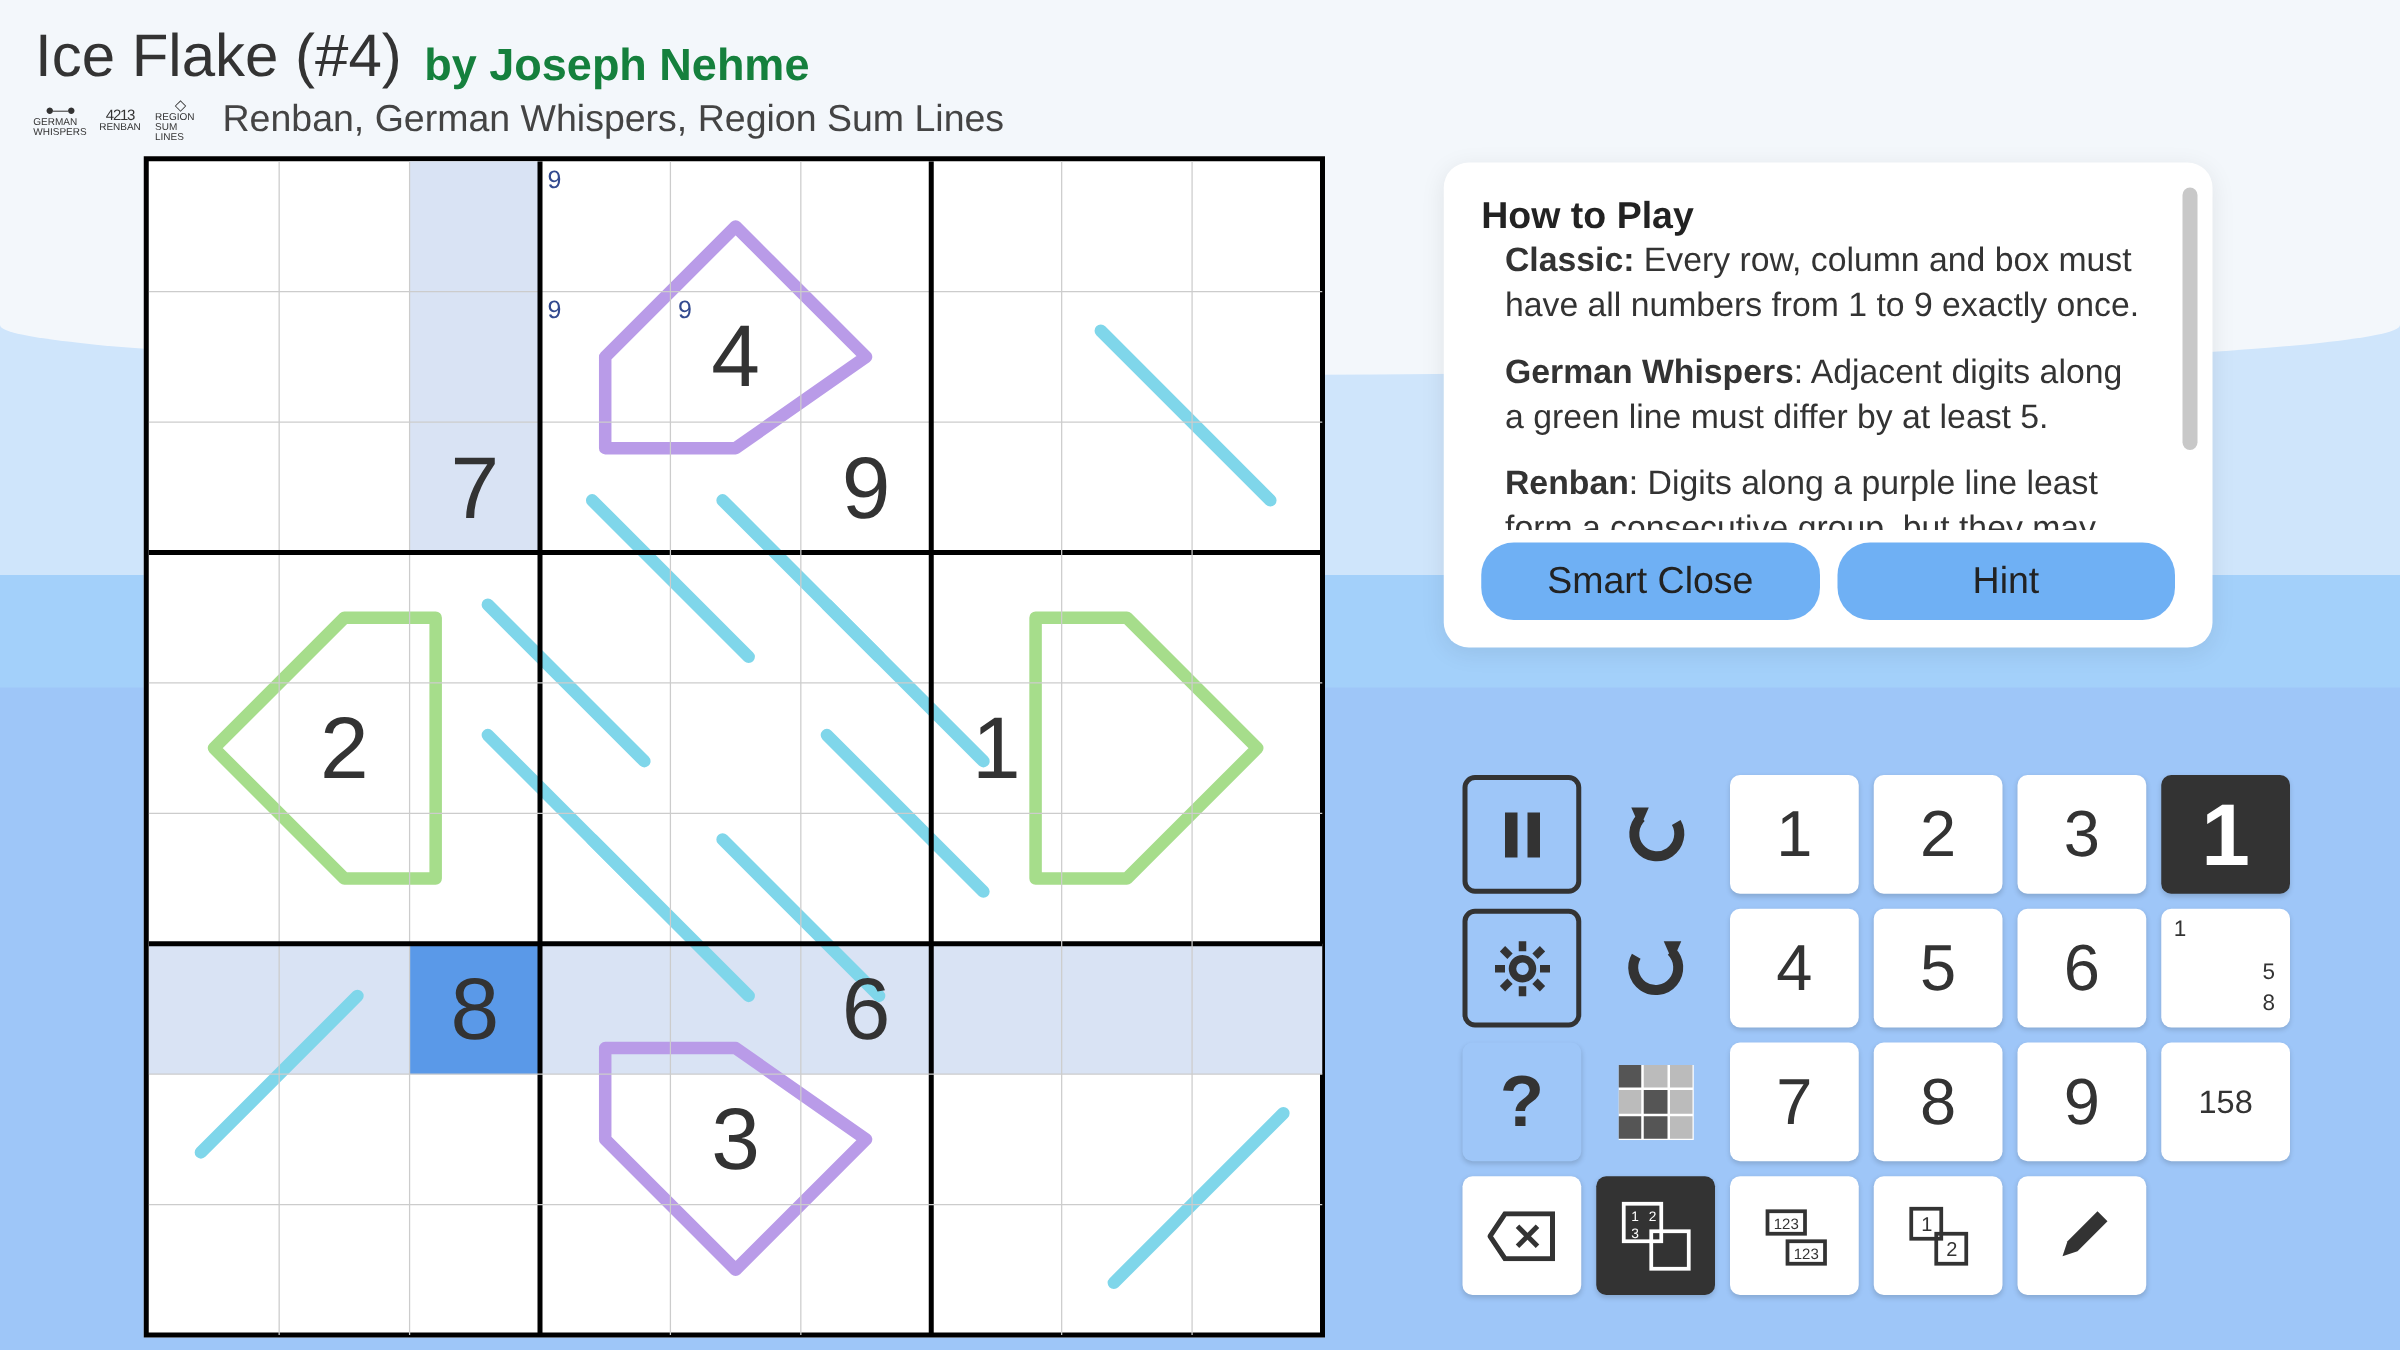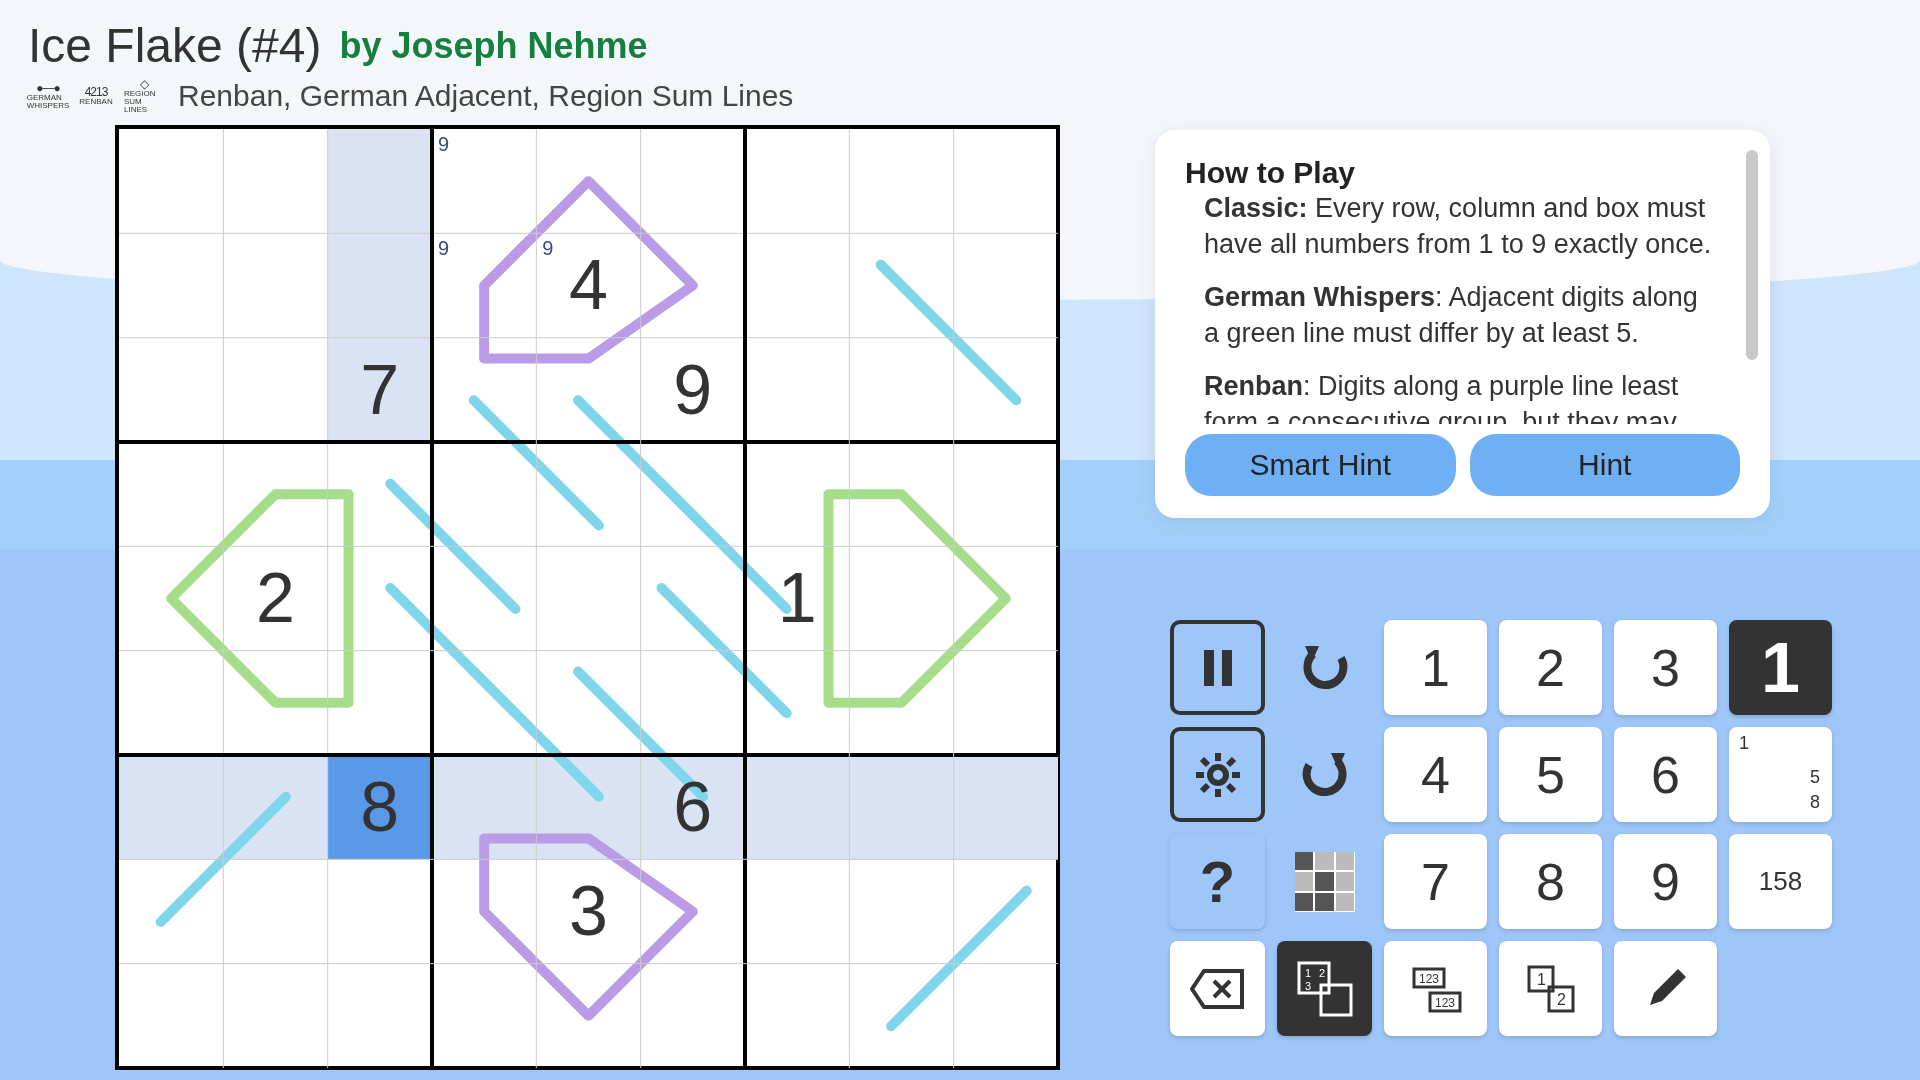--- a/index.html
+++ b/index.html
@@ -8,21 +8,21 @@
 
   
   .bg-layer { position: absolute; left: 0; right: 0; z-index: 0; }
   .bg1 { top: 0; height: 300px; background: #f3f7fb; border-bottom-left-radius: 50% 40px; border-bottom-right-radius: 50% 40px;}
   .bg2 { top: 260px; height: 200px; background: #cfe5fb; }
   .bg3 { top: 370px; height: 180px; background: #a3d0fa; }
   .bg4 { top: 395px; height: 60px; background: #2f84f0; }
   .bg5 { top: 500px; bottom: 0; height: auto; background: #9ec6f8; }
 
   .header { position: absolute; top: 18px; left: 28px; z-index: 2; }
-  .title-row { display: flex; align-items: center; gap: 18px; }
+  .title-row { display: flex; align-items: flex-end; gap: 18px; }
   .title { font-size: 48px; color: #333; font-weight: 400; }
   .author { font-size: 36px; color: #15803d; font-weight: bold; }
   .tags-row { display: flex; align-items: center; gap: 14px; margin-top: 6px; }
   .tag-icons { display: flex; gap: 8px; }
   .tag-icon { width: 40px; height: 30px; display:flex; flex-direction:column; align-items:center; justify-content:center; font-size:8px; color:#333; line-height:1; }
   .tag-icon .dots { font-size: 12px; letter-spacing: -1px; }
   .tags-text { font-size: 30px; color: #444; }
 
   
   .board-wrap { position: absolute; top: 125px; left: 115px; z-index: 2; }
@@ -86,21 +86,21 @@
         </div>
       <div class="tag-icon">
           <span class="dots">4213</span>
           <span>RENBAN</span>
         </div>
       <div class="tag-icon">
           <span class="dots">◇</span>
           <span>REGION SUM LINES</span>
         </div>
     </div>
-    <div class="tags-text">Renban, German Adjacent, Region Sum Lines</div>
+    <div class="tags-text">Renban, German Whispers, Region Sum Lines</div>
   </div>
 </div>
 
 <div class="board-wrap">
   <div class="board" id="board">
     <svg id="board-svg" width="939" height="939" style="position:absolute;top:0;left:0;pointer-events:none;">
       <g id="highlights">
           <rect x="208.66666666666666" y="0" width="104.33333333333333" height="104.33333333333333" fill="#d9e3f4"></rect>
           <rect x="208.66666666666666" y="104.33333333333333" width="104.33333333333333" height="104.33333333333333" fill="#d9e3f4"></rect>
           <rect x="208.66666666666666" y="208.66666666666666" width="104.33333333333333" height="104.33333333333333" fill="#d9e3f4"></rect>
@@ -166,21 +166,21 @@
   </div>
 </div>
 
 <div class="panel">
   <div class="scroll"></div>
   <h2>How to Play</h2>
   <p><b>Classic:</b> <span>Every row, column and box must have all numbers from 1 to 9 exactly once.</span></p>
   <p><b>German Whispers</b><span>: Adjacent digits along a green line must differ by at least 5.</span></p>
   <p><b>Renban</b><span>: Digits along a purple line least form a consecutive group, but they may</span></p>
   <div class="panel-buttons">
-    <button class="pbtn">Smart Hint</button>
+    <button class="pbtn">Smart Close</button>
     <button class="pbtn">Hint</button>
   </div>
 </div>
 
 <div class="keypad">
 
   <button class="kbtn transp-border">
     <svg width="36" height="40">
         <rect x="4" y="2" width="10" height="36" fill="#333"></rect>
         <rect x="22" y="2" width="10" height="36" fill="#333"></rect>

